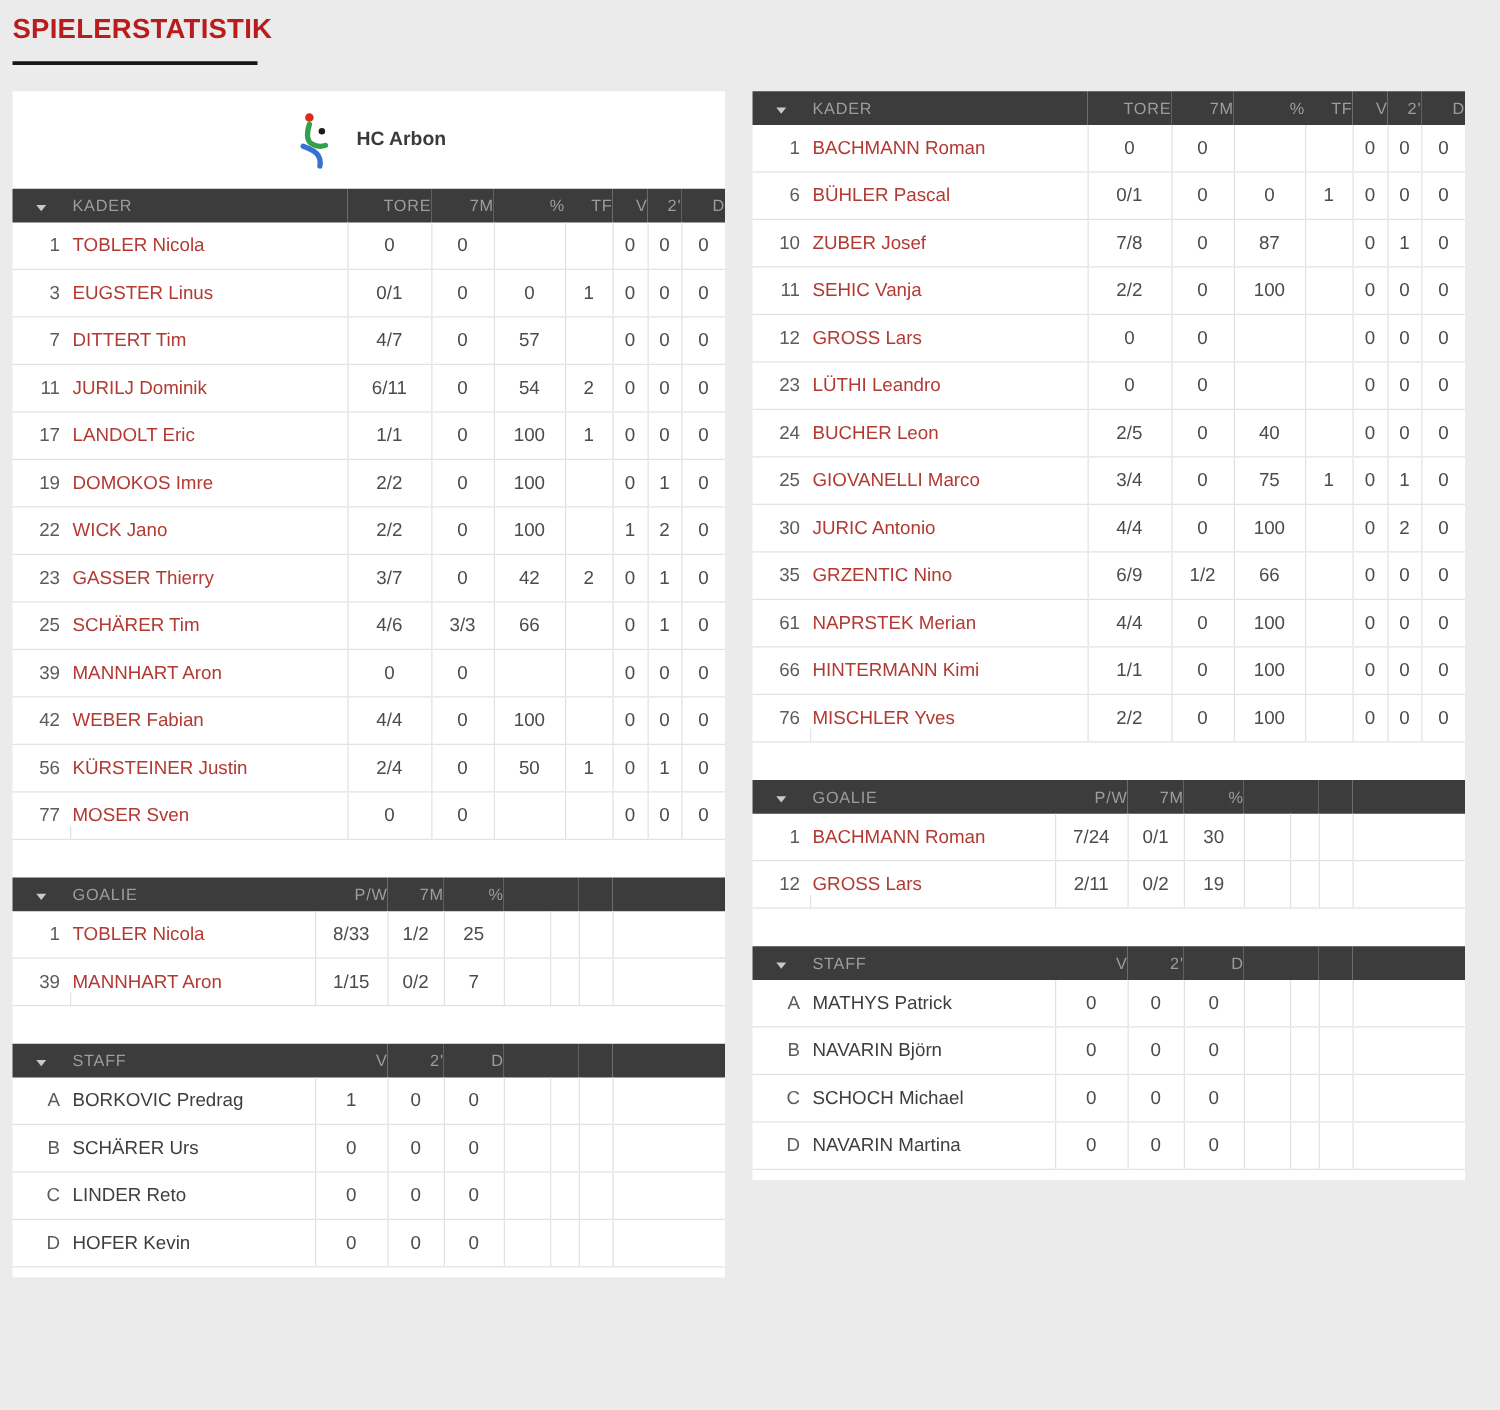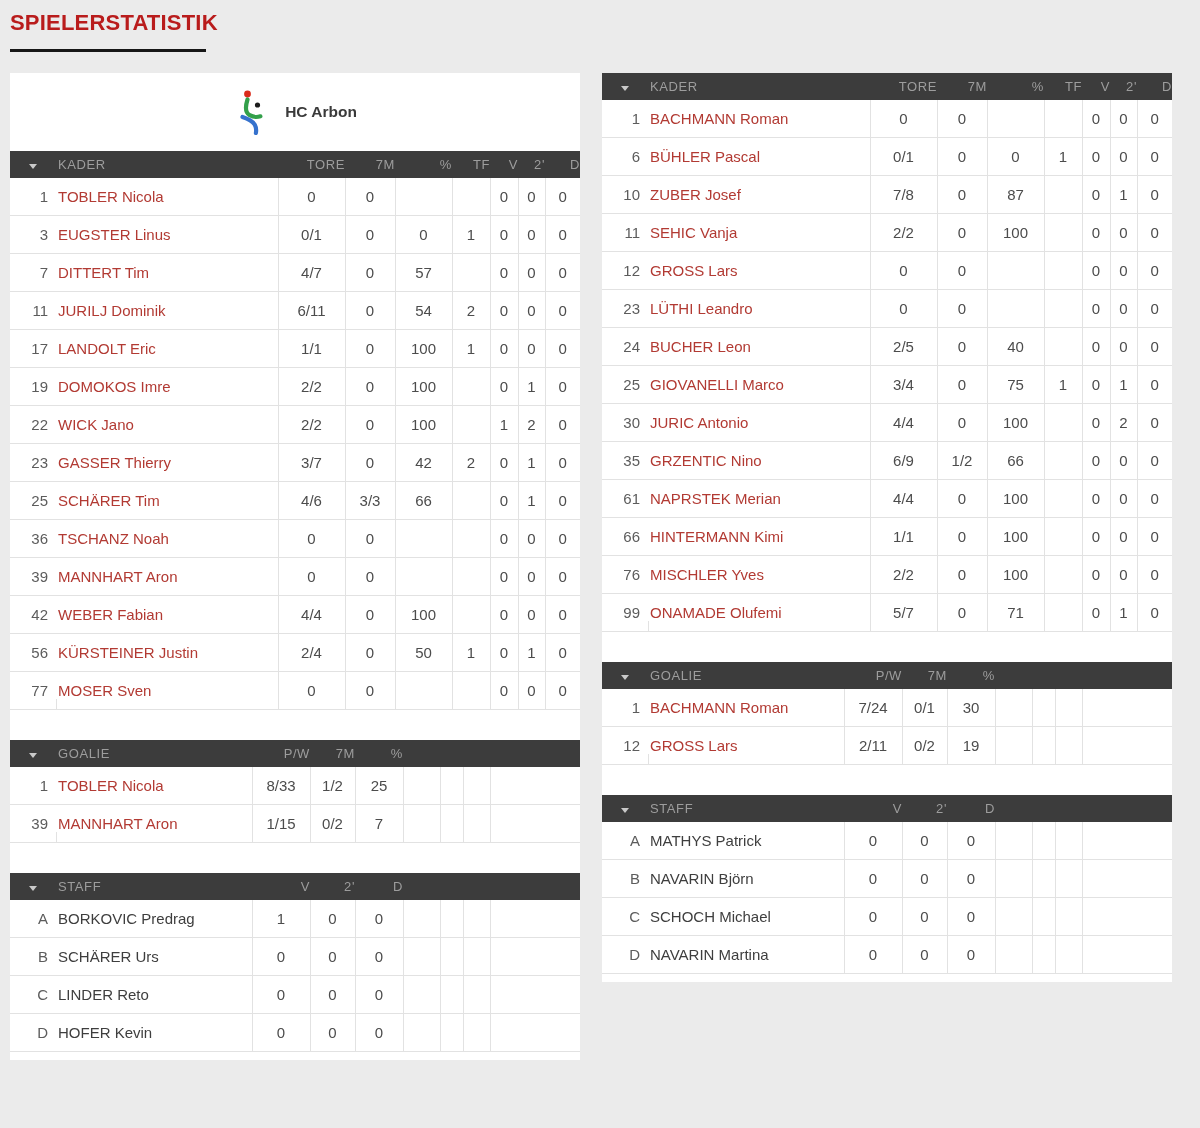--- a/index.html
+++ b/index.html
@@ -182,31 +182,20 @@
                 <td class="name red">SCHÄRER Tim</td>
                 <td class="c">4/6</td>
                 <td class="c">3/3</td>
                 <td class="c">66</td>
                 <td class="c"></td>
                 <td class="c">0</td>
                 <td class="c">1</td>
                 <td class="c">0</td>
               </tr>
               <tr>
-                <td class="num">36</td>
-                <td class="name red">TSCHANZ Noah</td>
-                <td class="c">0</td>
-                <td class="c">0</td>
-                <td class="c"></td>
-                <td class="c"></td>
-                <td class="c">0</td>
-                <td class="c">0</td>
-                <td class="c">0</td>
-              </tr>
-              <tr>
                 <td class="num">39</td>
                 <td class="name red">MANNHART Aron</td>
                 <td class="c">0</td>
                 <td class="c">0</td>
                 <td class="c"></td>
                 <td class="c"></td>
                 <td class="c">0</td>
                 <td class="c">0</td>
                 <td class="c">0</td>
               </tr>
@@ -539,31 +528,20 @@
                 <td class="num">76</td>
                 <td class="name red">MISCHLER Yves</td>
                 <td class="c">2/2</td>
                 <td class="c">0</td>
                 <td class="c">100</td>
                 <td class="c"></td>
                 <td class="c">0</td>
                 <td class="c">0</td>
                 <td class="c">0</td>
               </tr>
-              <tr>
-                <td class="num">99</td>
-                <td class="name red">ONAMADE Olufemi</td>
-                <td class="c">5/7</td>
-                <td class="c">0</td>
-                <td class="c">71</td>
-                <td class="c"></td>
-                <td class="c">0</td>
-                <td class="c">1</td>
-                <td class="c">0</td>
-              </tr>
             </tbody>
           </table>
           <div class="seg"></div>
         </div>
         <div class="tblwrap mt">
           <table>
             <colgroup>
               <col style="width: 46px;">
               <col style="width: 196px;">
               <col style="width: 58px;">

